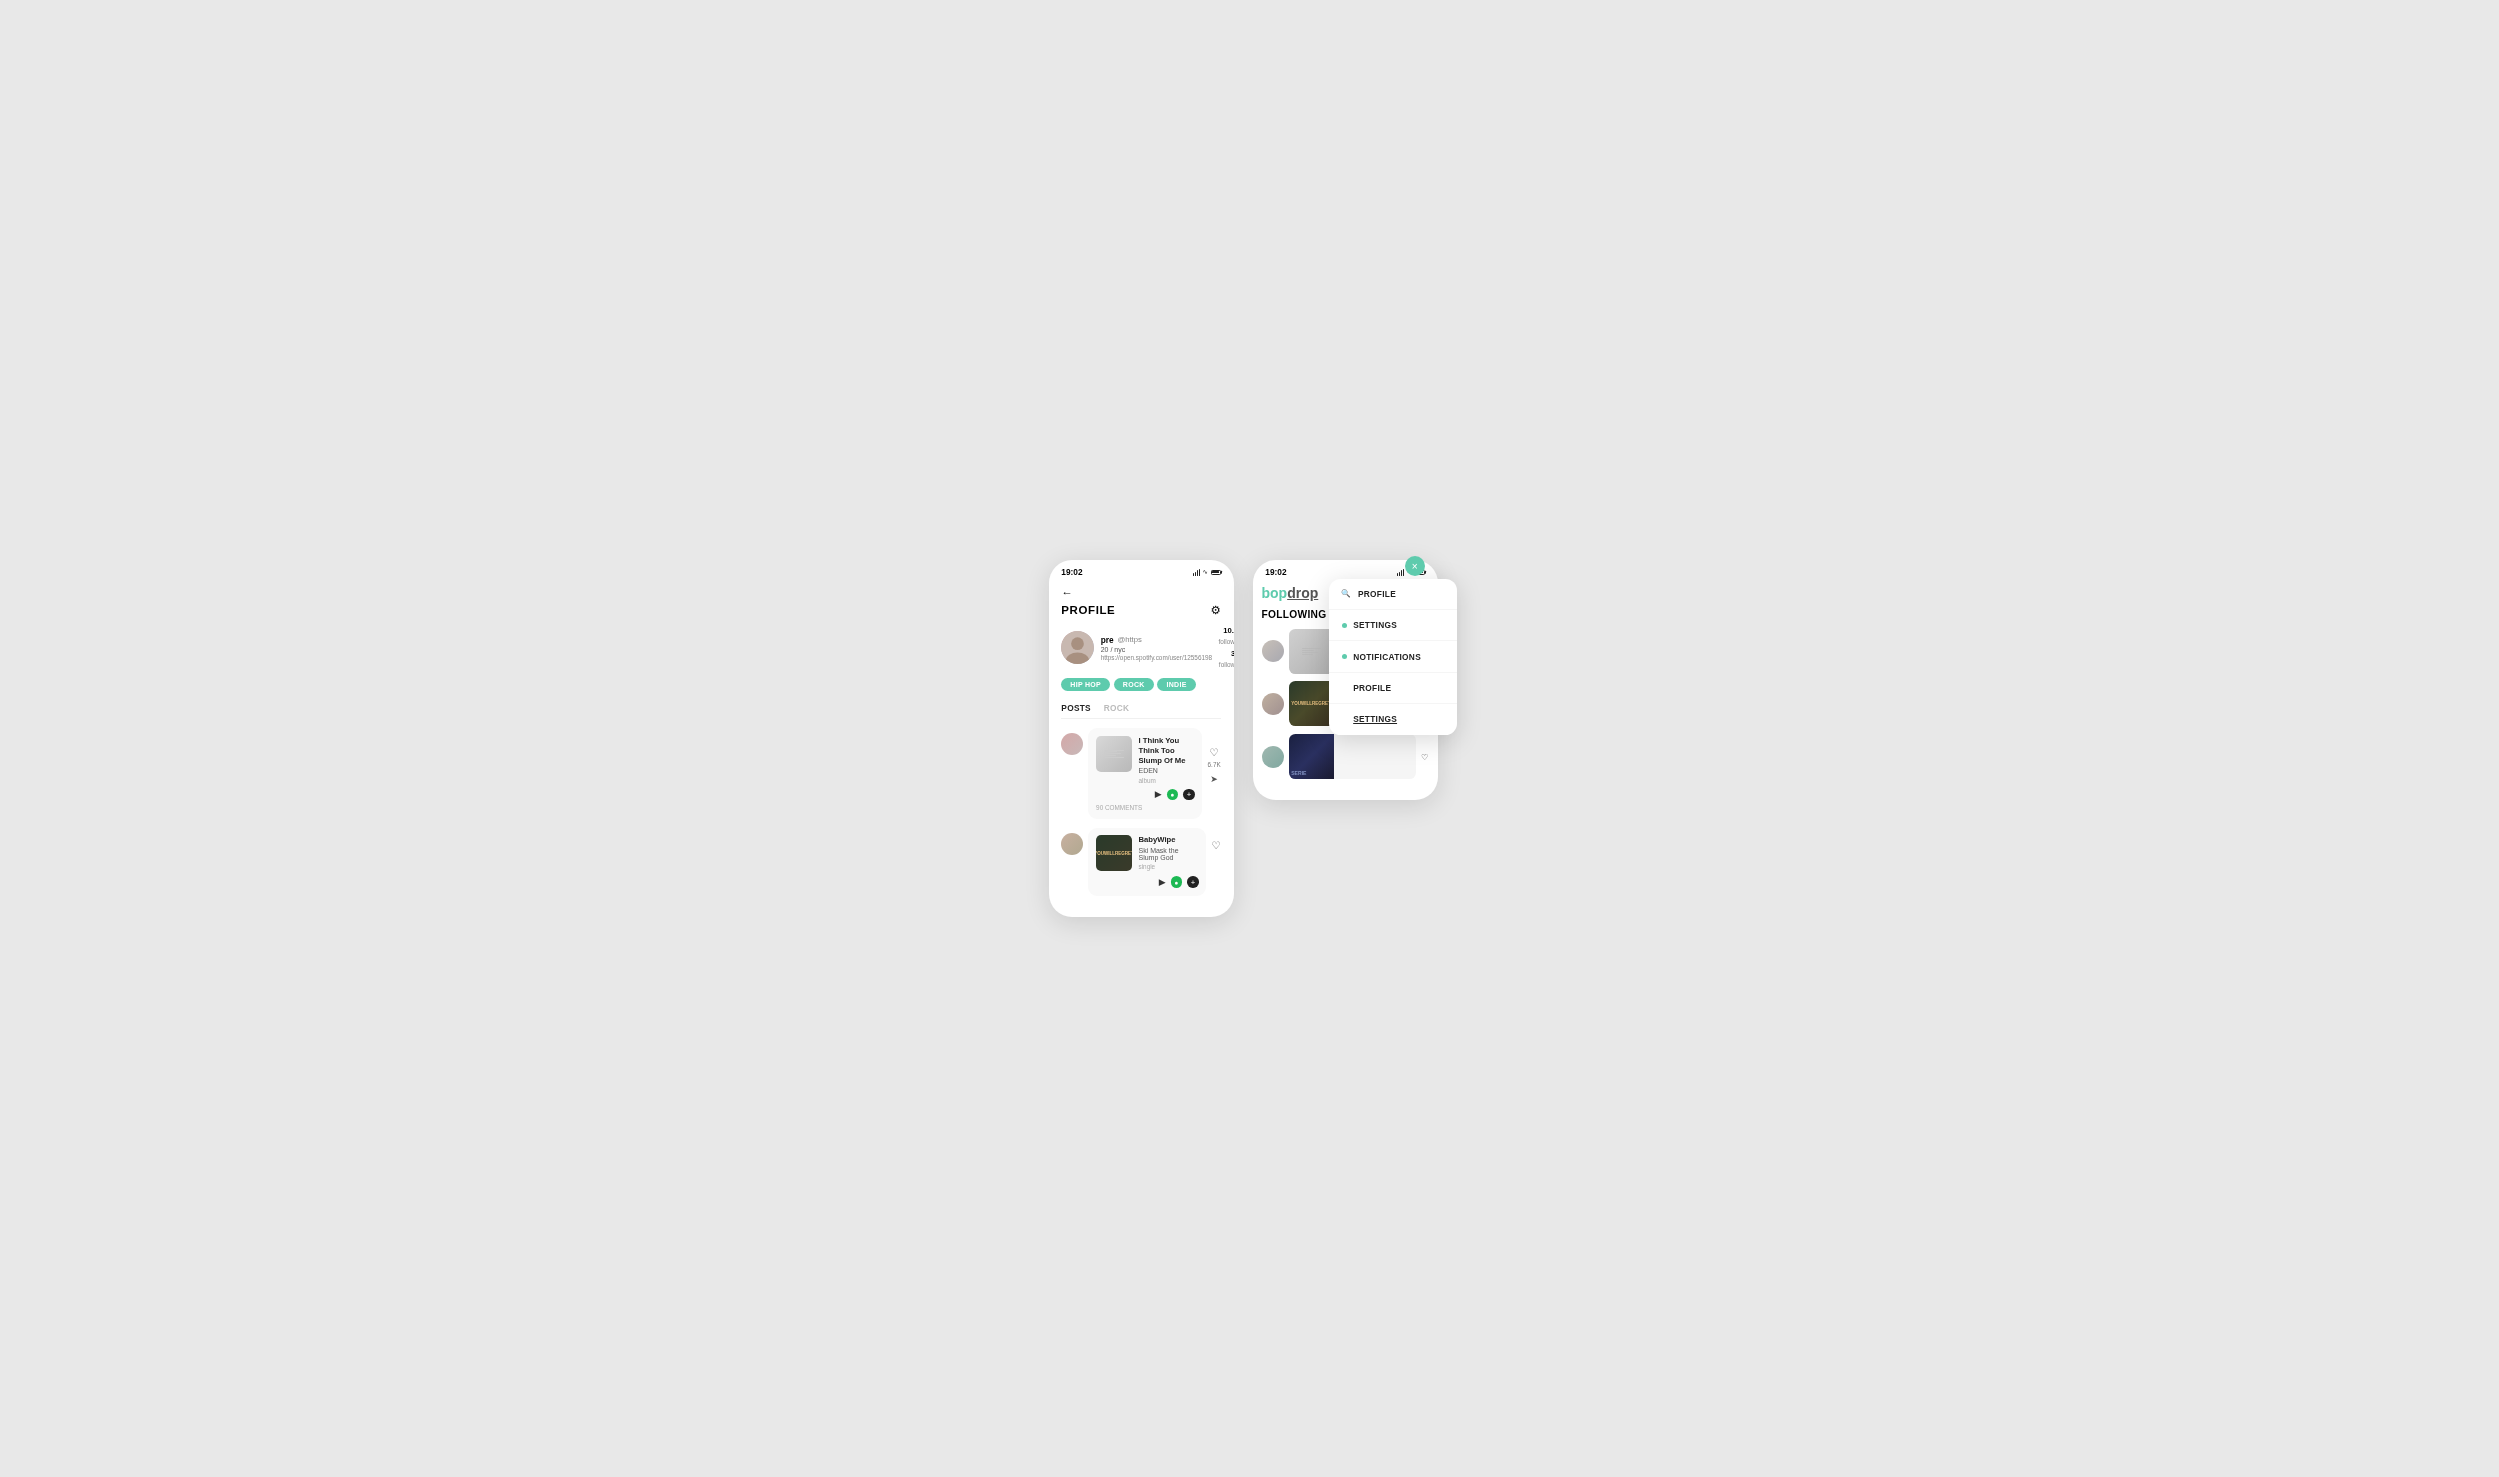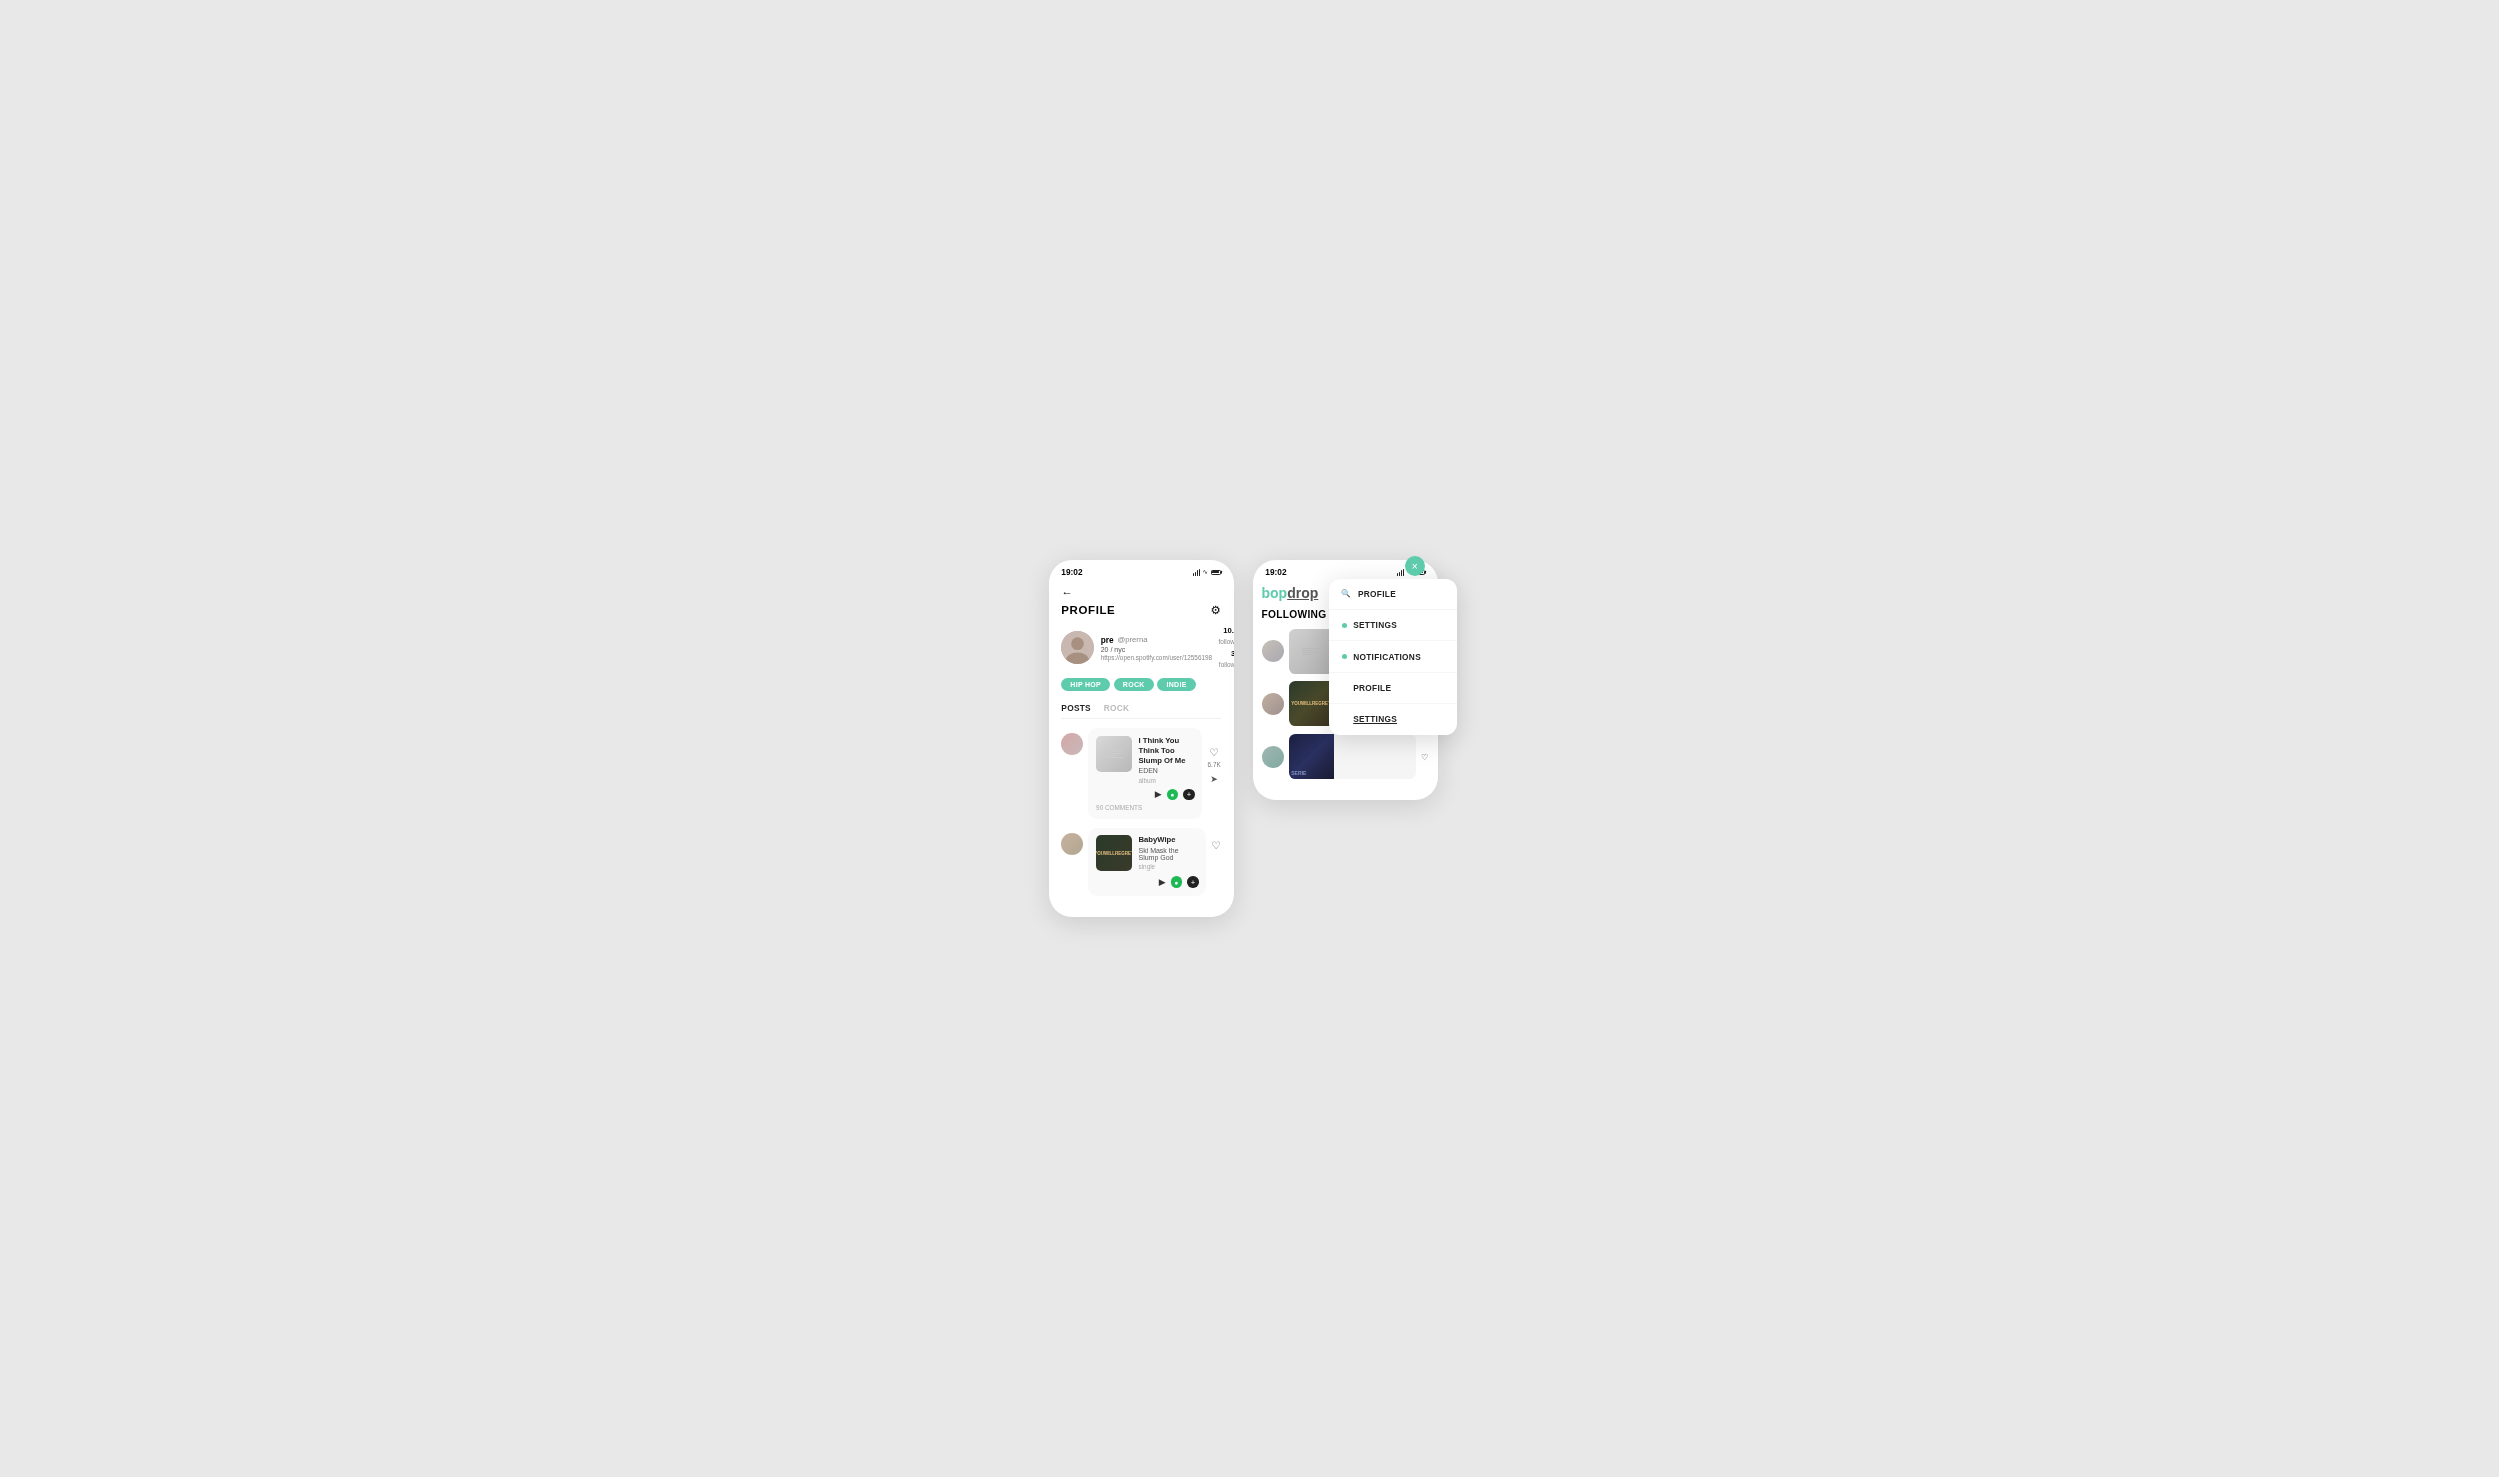--- a/index.html
+++ b/index.html
@@ -434,21 +434,21 @@
             <svg width="33" height="33" viewBox="0 0 52 52">
               <circle cx="26" cy="26" r="26" fill="#c8b8b0"></circle>
               <circle cx="26" cy="20" r="10" fill="#a89080"></circle>
               <ellipse cx="26" cy="46" rx="18" ry="12" fill="#a89080"></ellipse>
             </svg>
           </div>
         </div>
         <div class="profile-details">
           <div class="profile-name-row">
             <span class="profile-name">pre</span>
-            <span class="profile-handle">@prerna</span>
+            <span class="profile-handle">@https</span>
           </div>
           <div class="profile-bio">20 / nyc</div>
           <div class="profile-url">https://open.spotify.com/user/12556198</div>
         </div>
         <div class="profile-stats">
           <span class="stat-num">10.4K</span>
           <span class="stat-label">followers</span>
           <span class="stat-num" style="margin-top:2.6px">304</span>
           <span class="stat-label">following</span>
         </div>

